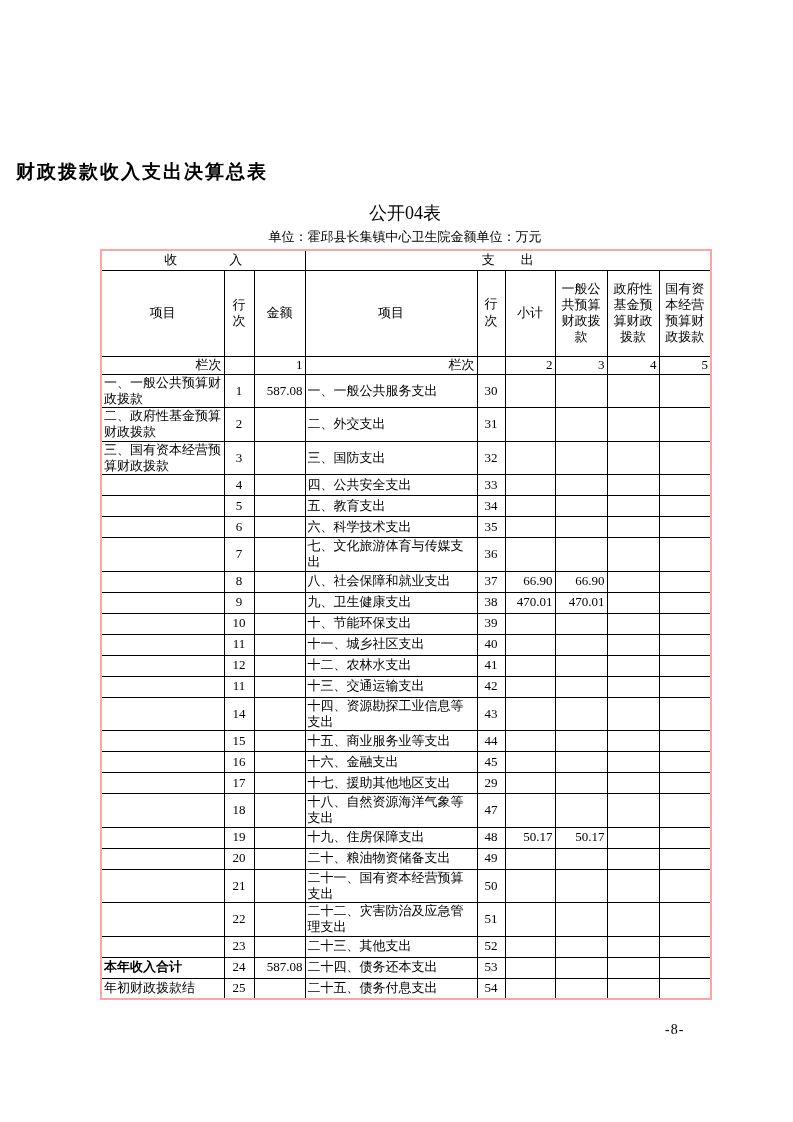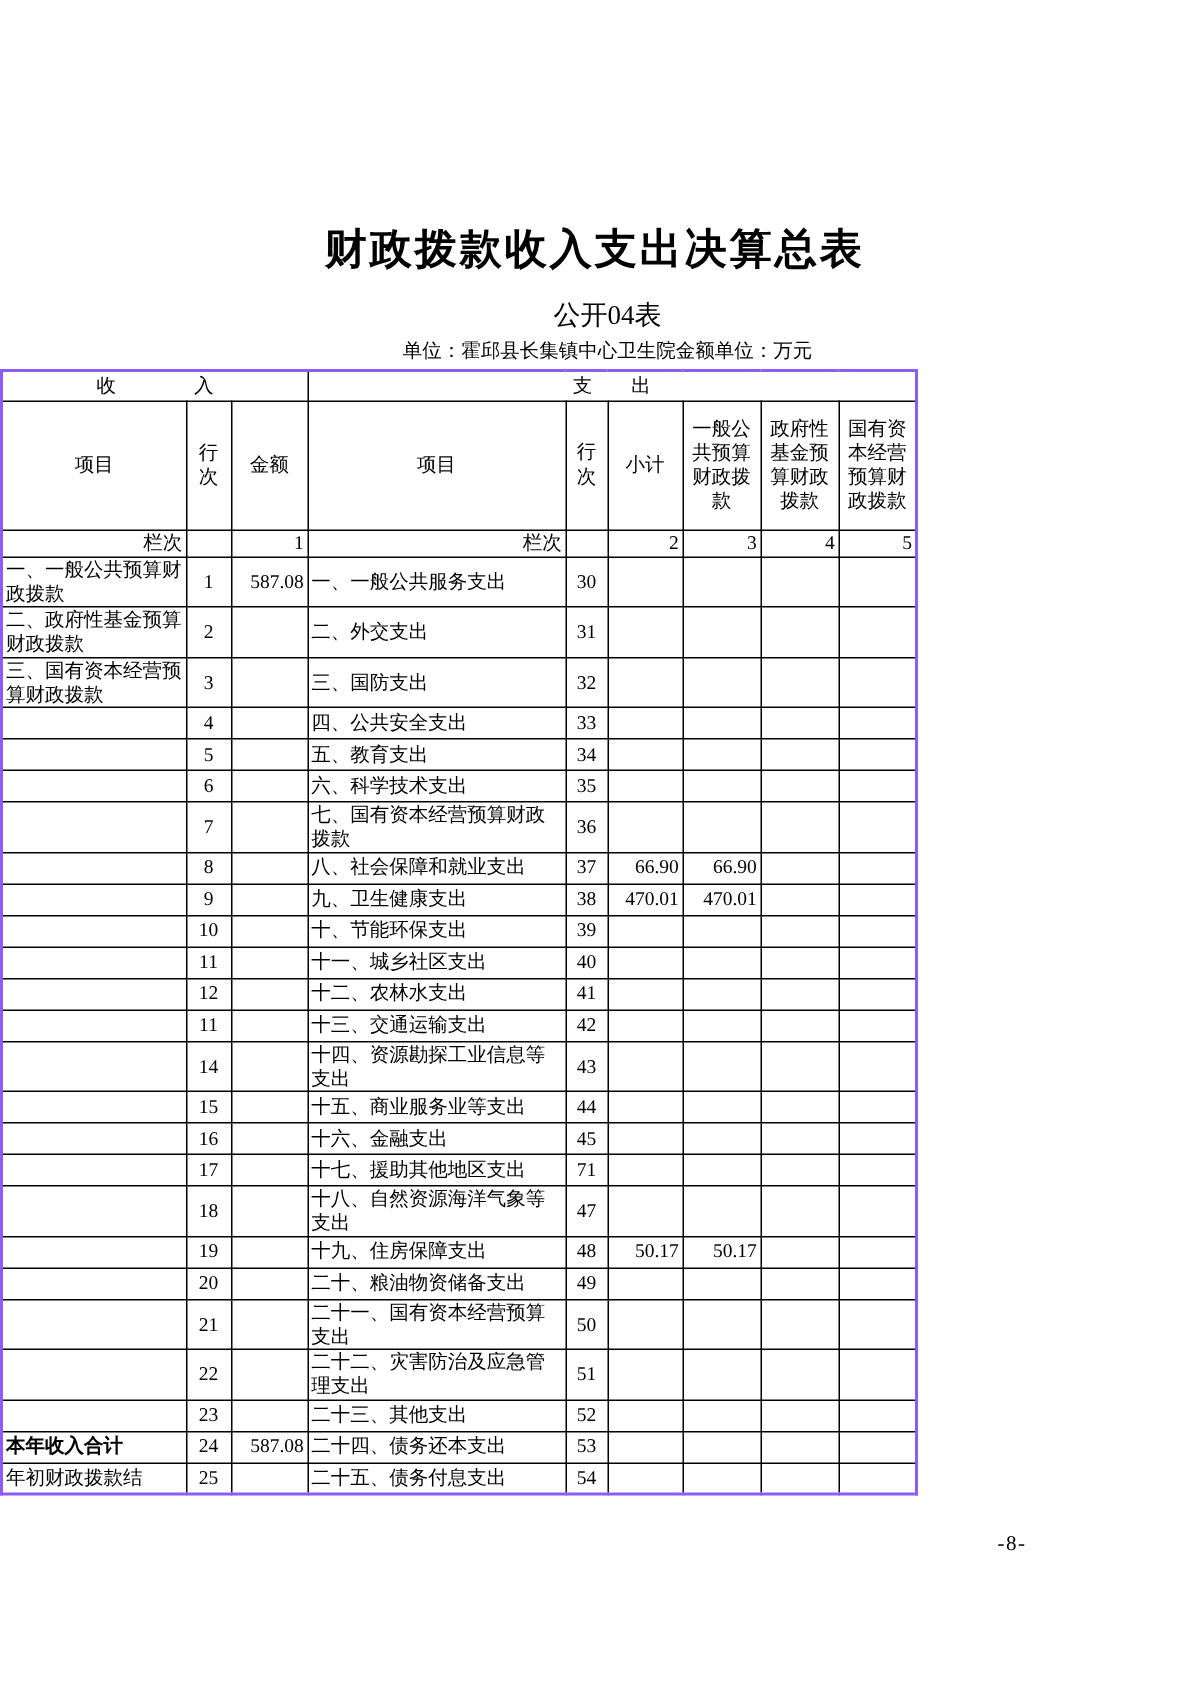--- a/index.html
+++ b/index.html
@@ -10,46 +10,46 @@
     color: #000000;
     font-family: "Liberation Serif", "DejaVu Serif", serif;
   }
   .sheet {
     position: relative;
     width: 793px; height: 1122px;
     overflow: hidden;
     background: #ffffff;
   }
   .title {
-    margin: 4px;
+    margin: 16px;
     padding-top: 143px;
-    text-align: center;
-    font-size: 28px;
+    font-size: 19px;
     font-weight: bold;
     letter-spacing: 2px;
   }
   .form-code {
     width: 610px;
     margin: 13px 0 0 100px;
     text-align: center;
     font-size: 18px;
   }
   .meta {
     width: 610px;
     margin: 3px 0 3px 100px;
     display: flex;
     justify-content: center;
     font-size: 13px;
   }
   table.fiscal {
     width: 610px;
+    margin-left: 100px;
     border-collapse: collapse;
     table-layout: fixed;
     font-size: 13px;
-    border: 2px solid #8b5cf6;
+    border: 2px solid #fca5a5;
   }
   .fiscal th, .fiscal td {
     border: 1px solid #000;
     padding: 0 2px;
     overflow: hidden;
     vertical-align: middle;
     line-height: 1.25;
     word-break: break-all;
   }
   .fiscal thead th {
@@ -197,21 +197,21 @@
           <td class="num">35</td>
           <td class="amt"></td>
           <td class="amt"></td>
           <td class="amt"></td>
           <td class="amt"></td>
         </tr>
         <tr>
           <td class="item"></td>
           <td class="num">7</td>
           <td class="amt"></td>
-          <td class="item">七、国有资本经营预算财政拨款</td>
+          <td class="item">七、文化旅游体育与传媒支出</td>
           <td class="num">36</td>
           <td class="amt"></td>
           <td class="amt"></td>
           <td class="amt"></td>
           <td class="amt"></td>
         </tr>
         <tr>
           <td class="item"></td>
           <td class="num">8</td>
           <td class="amt"></td>
@@ -308,21 +308,21 @@
           <td class="amt"></td>
           <td class="amt"></td>
           <td class="amt"></td>
           <td class="amt"></td>
         </tr>
         <tr>
           <td class="item"></td>
           <td class="num">17</td>
           <td class="amt"></td>
           <td class="item">十七、援助其他地区支出</td>
-          <td class="num">71</td>
+          <td class="num">29</td>
           <td class="amt"></td>
           <td class="amt"></td>
           <td class="amt"></td>
           <td class="amt"></td>
         </tr>
         <tr>
           <td class="item"></td>
           <td class="num">18</td>
           <td class="amt"></td>
           <td class="item">十八、自然资源海洋气象等支出</td>

